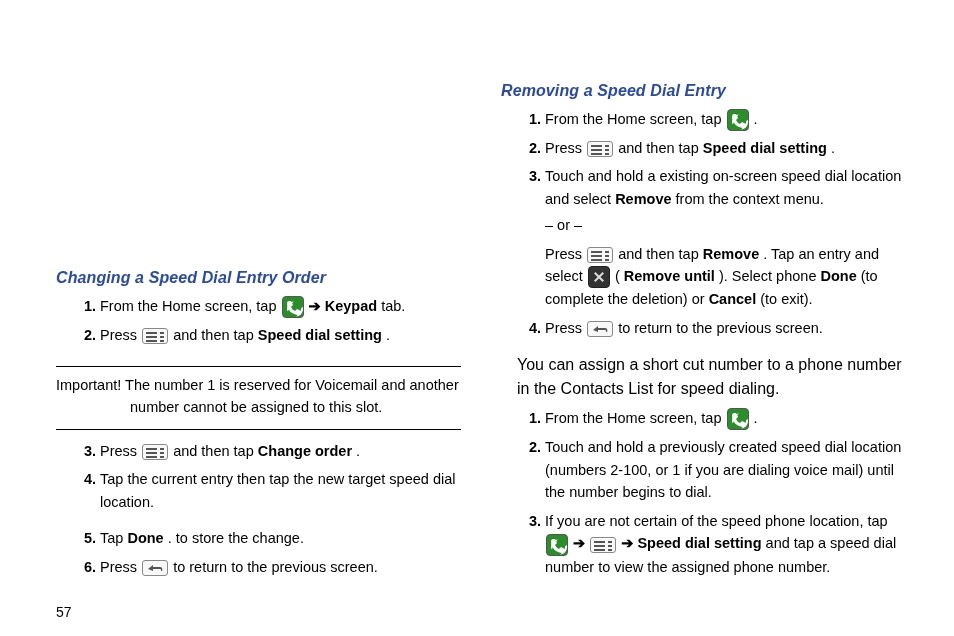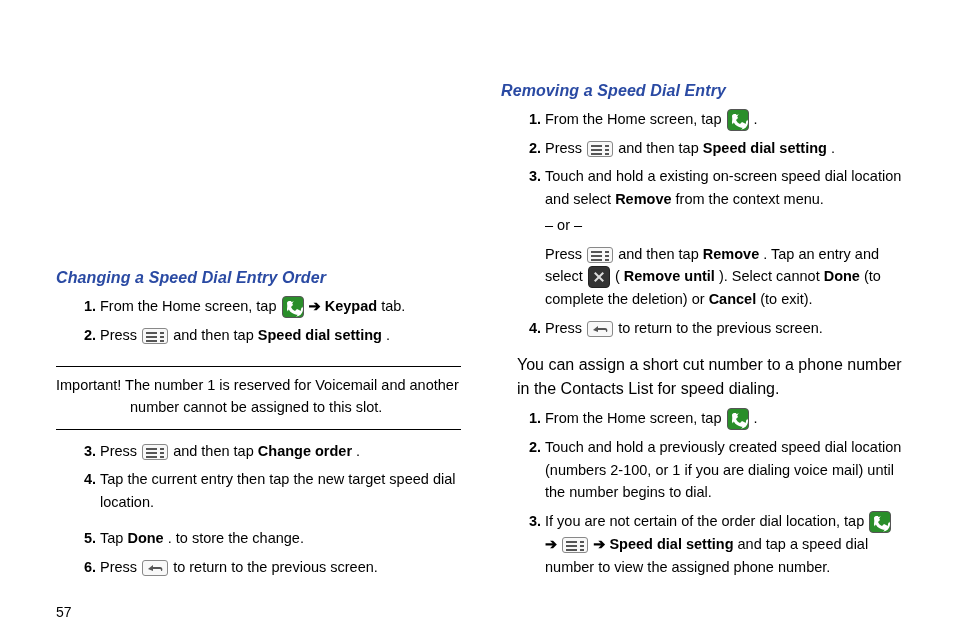--- a/index.html
+++ b/index.html
@@ -261,21 +261,21 @@
           <span> from the context menu.</span>
           <div class="ordash">– or –</div>
           <span>Press </span>
           <span class="icon icon-menu"></span>
           <span> and then tap </span>
           <span class="bold">Remove</span>
           <span>. Tap an entry and select </span>
           <span class="icon icon-x"></span>
           <span> (</span>
           <span class="bold">Remove until</span>
-          <span>). Select cannot </span>
+          <span>). Select phone </span>
           <span class="bold">Done</span>
           <span> (to complete the deletion) or </span>
           <span class="bold">Cancel</span>
           <span> (to exit).</span>
         </span>
       </li>
       <li>
         <span class="num">4.</span>
         <span>Press </span>
         <span class="icon icon-back"><svg width="20" height="14" viewBox="0 0 20 14">
@@ -296,21 +296,21 @@
               <path d="M3 1 C2 1 1 2 1 3 C1 10 6 15 13 15 C14 15 15 14 15 13 L15 11 L11 9 L9 11 C7 10 6 9 5 7 L7 5 L5 1 Z" fill="#fff"></path>
             </svg></span>
         <span>.</span>
       </li>
       <li>
         <span class="num">2.</span>
         <span>Touch and hold a previously created speed dial location (numbers 2-100, or 1 if you are dialing voice mail) until the number begins to dial.</span>
       </li>
       <li>
         <span class="num">3.</span>
-        <span>If you are not certain of the order dial location, tap </span>
+        <span>If you are not certain of the speed phone location, tap </span>
         <span class="icon icon-phone"><svg width="16" height="16" viewBox="0 0 16 16">
               <path d="M3 1 C2 1 1 2 1 3 C1 10 6 15 13 15 C14 15 15 14 15 13 L15 11 L11 9 L9 11 C7 10 6 9 5 7 L7 5 L5 1 Z" fill="#fff"></path>
             </svg></span>
         <span class="arrow"> ➔ </span>
         <span class="icon icon-menu"></span>
         <span class="arrow"> ➔ </span>
         <span class="bold">Speed dial setting</span>
         <span> and tap a speed dial number to view the assigned phone number.</span>
       </li>
     </ol>

